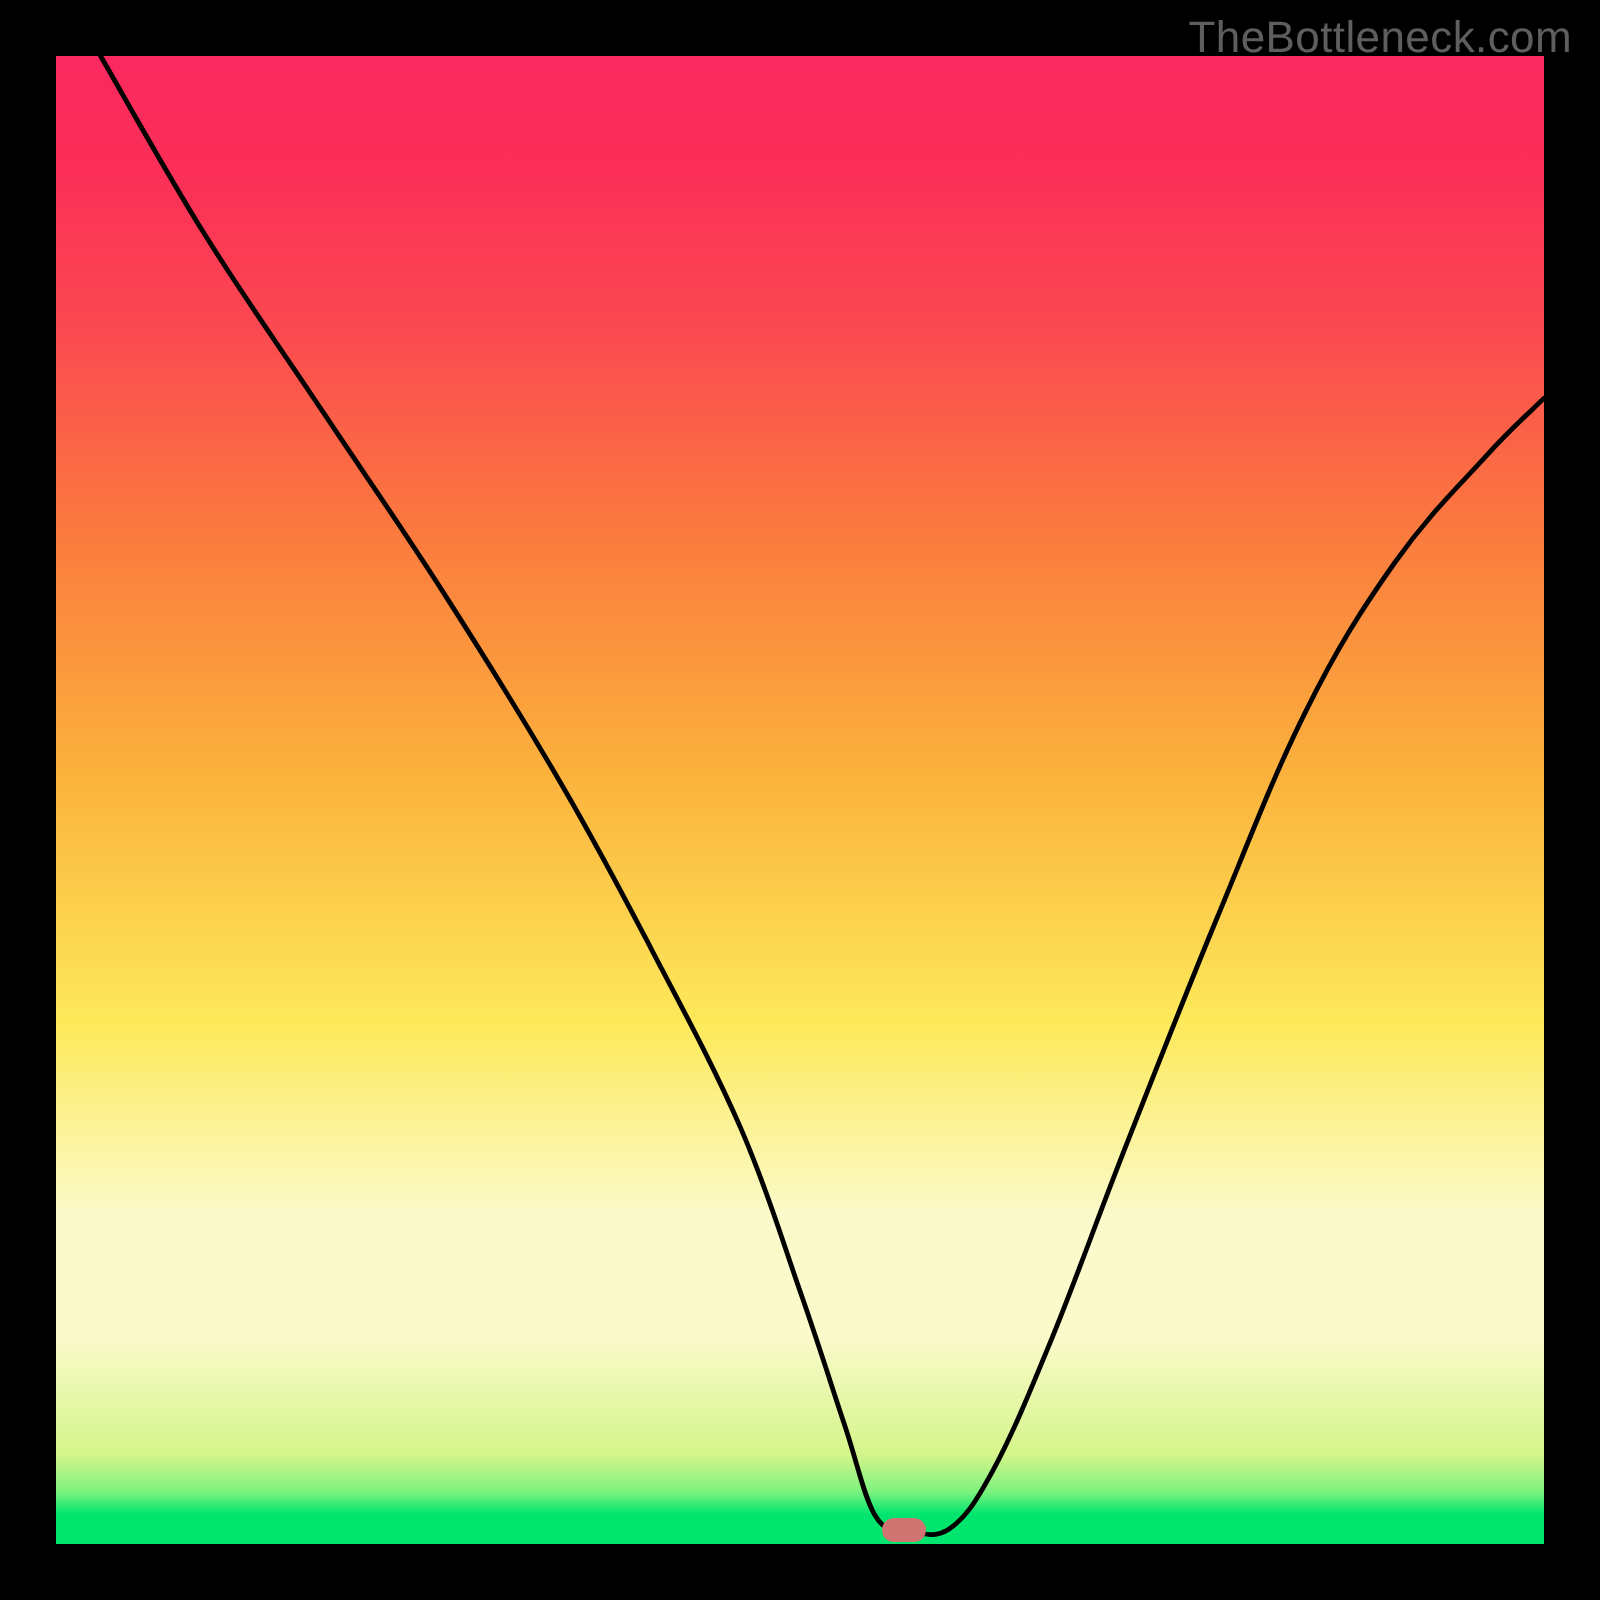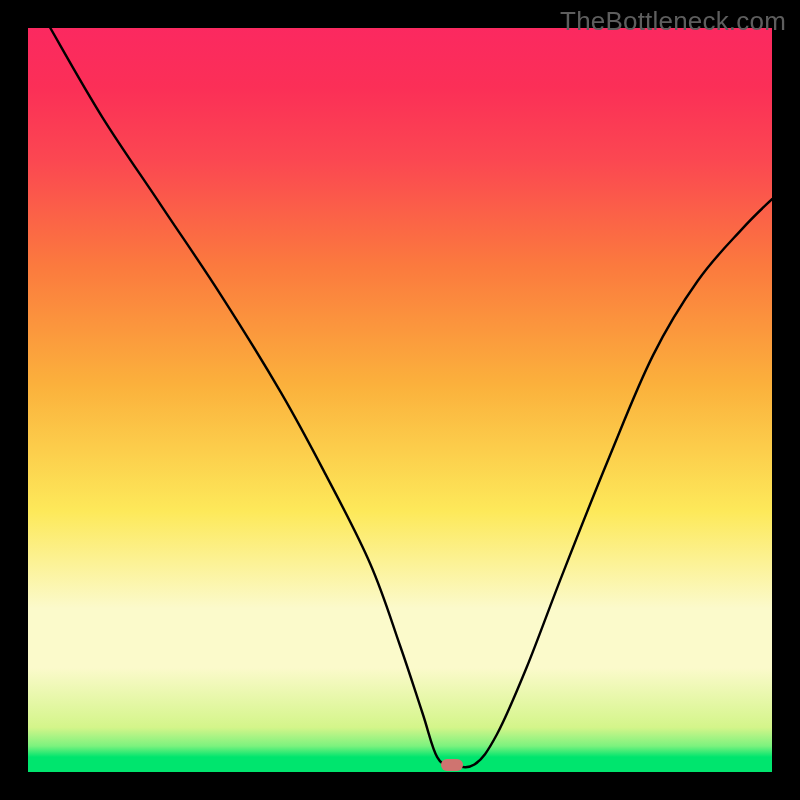--- a/index.html
+++ b/index.html
@@ -17,21 +17,21 @@
     top: 0;
     width: 800px;
     height: 800px;
     background: #000;
   }
   .watermark {
     position: absolute;
     top: 6px;
     right: 14px;
     color: #5e5e5e;
-    font-size: 26px;
+    font-size: 22px;
     letter-spacing: 0.2px;
     z-index: 10;
   }
   .plot-area {
     position: absolute;
     left: 28px;
     top: 28px;
     width: 744px;
     height: 744px;
     overflow: hidden;

